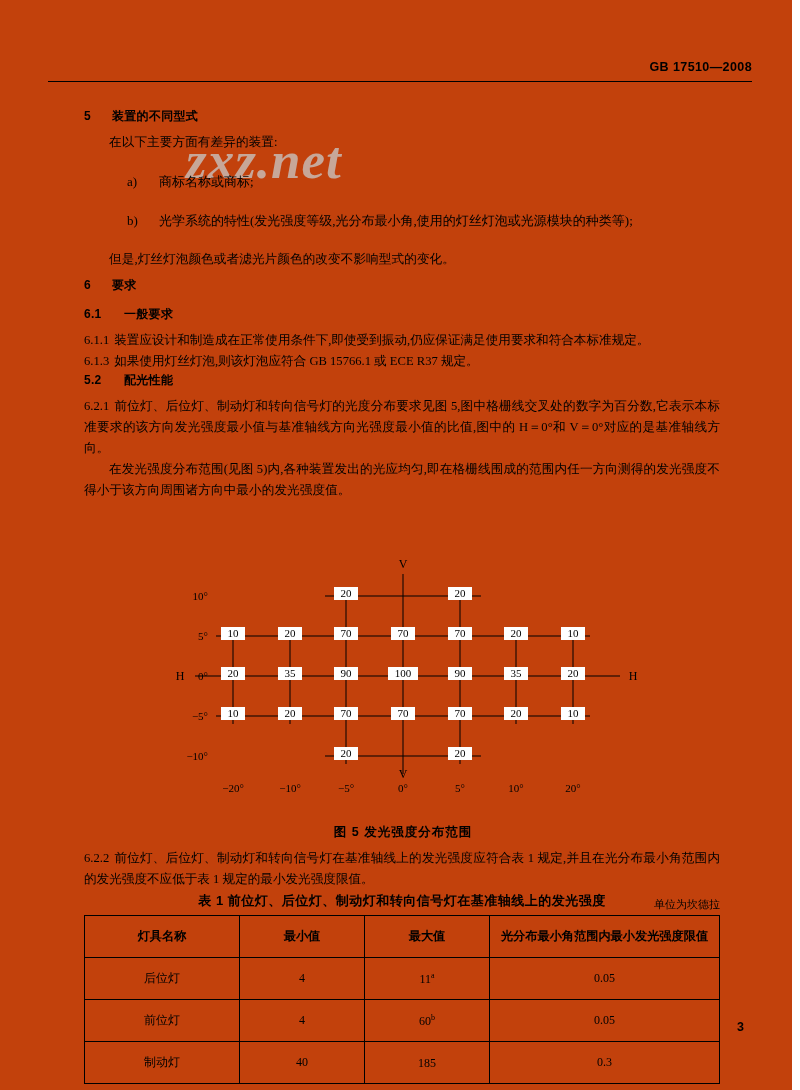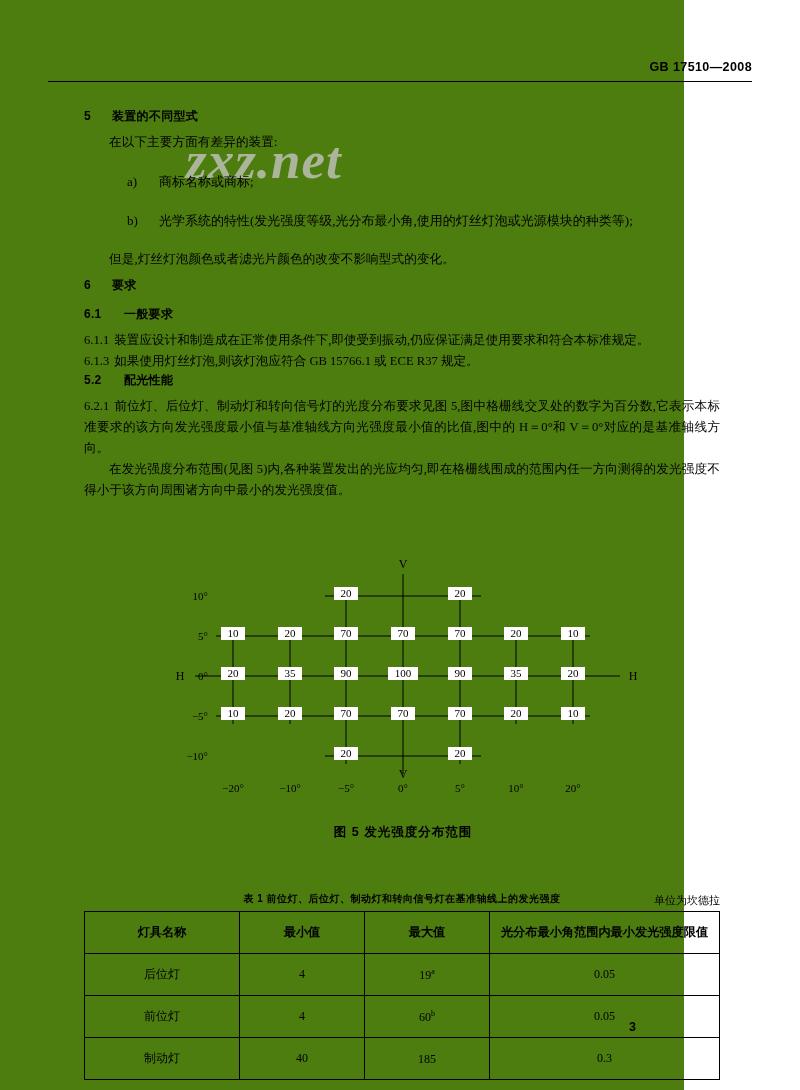--- a/index.html
+++ b/index.html
@@ -11,23 +11,23 @@
     width: 800px;
     height: 1090px;
     position: relative;
     font-family: "Liberation Serif", serif;
     color: #000;
     overflow: hidden;
   }
   .page {
     position: absolute;
     left: 0; top: 0;
-    width: 684px;
+    width: 792px;
     height: 1090px;
-    background: #4d7c0f;
+    background: #c2410c;
   }
   
   .header-bar {
     position: absolute;
     left: 48px;
     top: 60px;
     width: 704px;
     height: 22px;
   }
   .header-rule {
@@ -118,21 +118,21 @@
 
   
   .table-wrap {
     position: absolute;
     left: 84px;
     top: 892px;
     width: 636px;
   }
   .tbl-title {
     font-family: "Liberation Sans", sans-serif;
-    font-size: 10px;
+    font-size: 13px;
     font-weight: bold;
     text-align: center;
     letter-spacing: 0.5px;
     margin-bottom: 1px;
   }
   .tbl-unit {
     font-size: 11px;
     text-align: right;
     margin-top: -14px;
     margin-bottom: 3px;
@@ -337,38 +337,43 @@
 
         <rect x="214" y="191" width="24" height="13" fill="#fff"></rect>
         <text x="226" y="201">20</text>
         <rect x="328" y="191" width="24" height="13" fill="#fff"></rect>
         <text x="340" y="201">20</text>
       </g>
     </svg>
     <div class="fig-caption">图 5   发光强度分布范围</div>
   </div>
 
+  <div class="lower">
+    <p class="numbered">
+      <span class="n">6.2.2</span><span>前位灯、后位灯、制动灯和转向信号灯在基准轴线上的发光强度应符合表 1 规定,并且在光分布最小角范围内的发光强度不应低于表 1 规定的最小发光强度限值。</span>
+    </p>
+  </div>
 
   <div class="table-wrap">
     <div class="tbl-title">表 1    前位灯、后位灯、制动灯和转向信号灯在基准轴线上的发光强度</div>
     <div class="tbl-unit">单位为坎德拉</div>
     <table class="data">
       <thead>
         <tr>
           <th class="c1">灯具名称</th>
           <th class="c2">最小值</th>
           <th class="c3">最大值</th>
           <th>光分布最小角范围内最小发光强度限值</th>
         </tr>
       </thead>
       <tbody>
         <tr>
           <td class="c1">后位灯</td>
           <td class="c2">4</td>
-          <td class="c3"><span>19</span><sup>a</sup></td>
+          <td class="c3"><span>11</span><sup>a</sup></td>
           <td>0.05</td>
         </tr>
         <tr>
           <td class="c1">前位灯</td>
           <td class="c2">4</td>
           <td class="c3"><span>60</span><sup>b</sup></td>
           <td>0.05</td>
         </tr>
         <tr>
           <td class="c1">制动灯</td>

